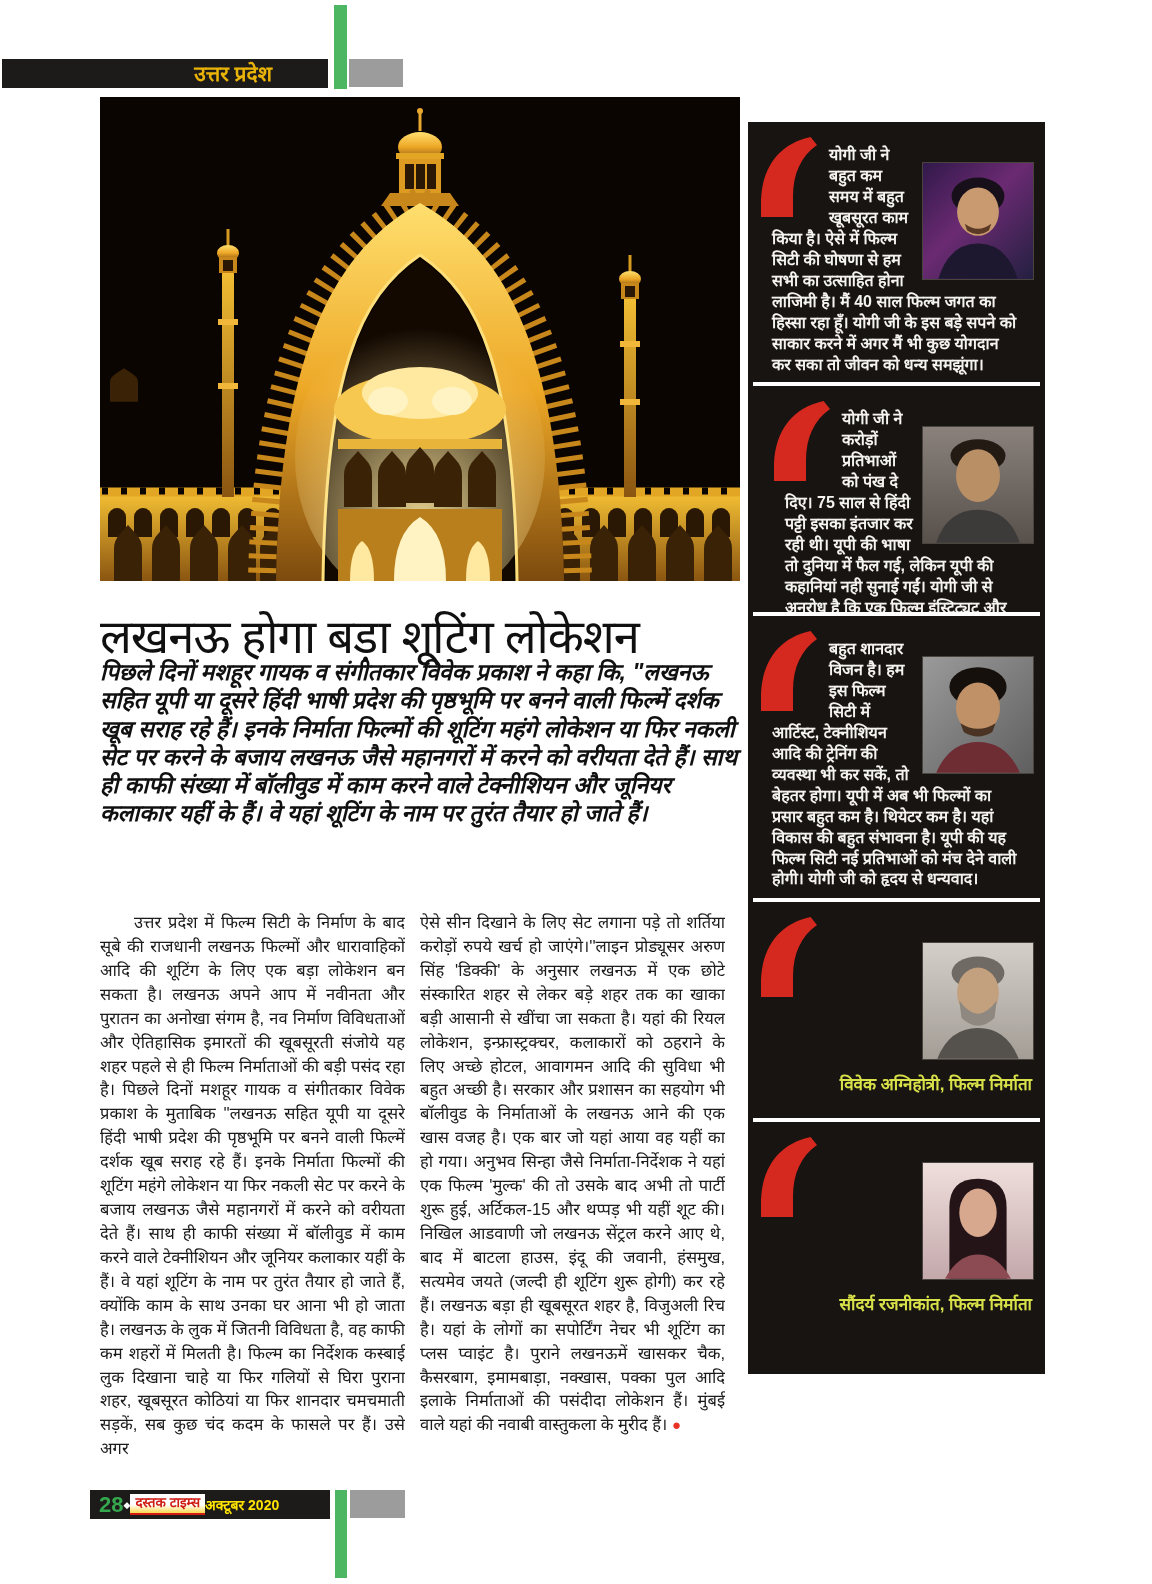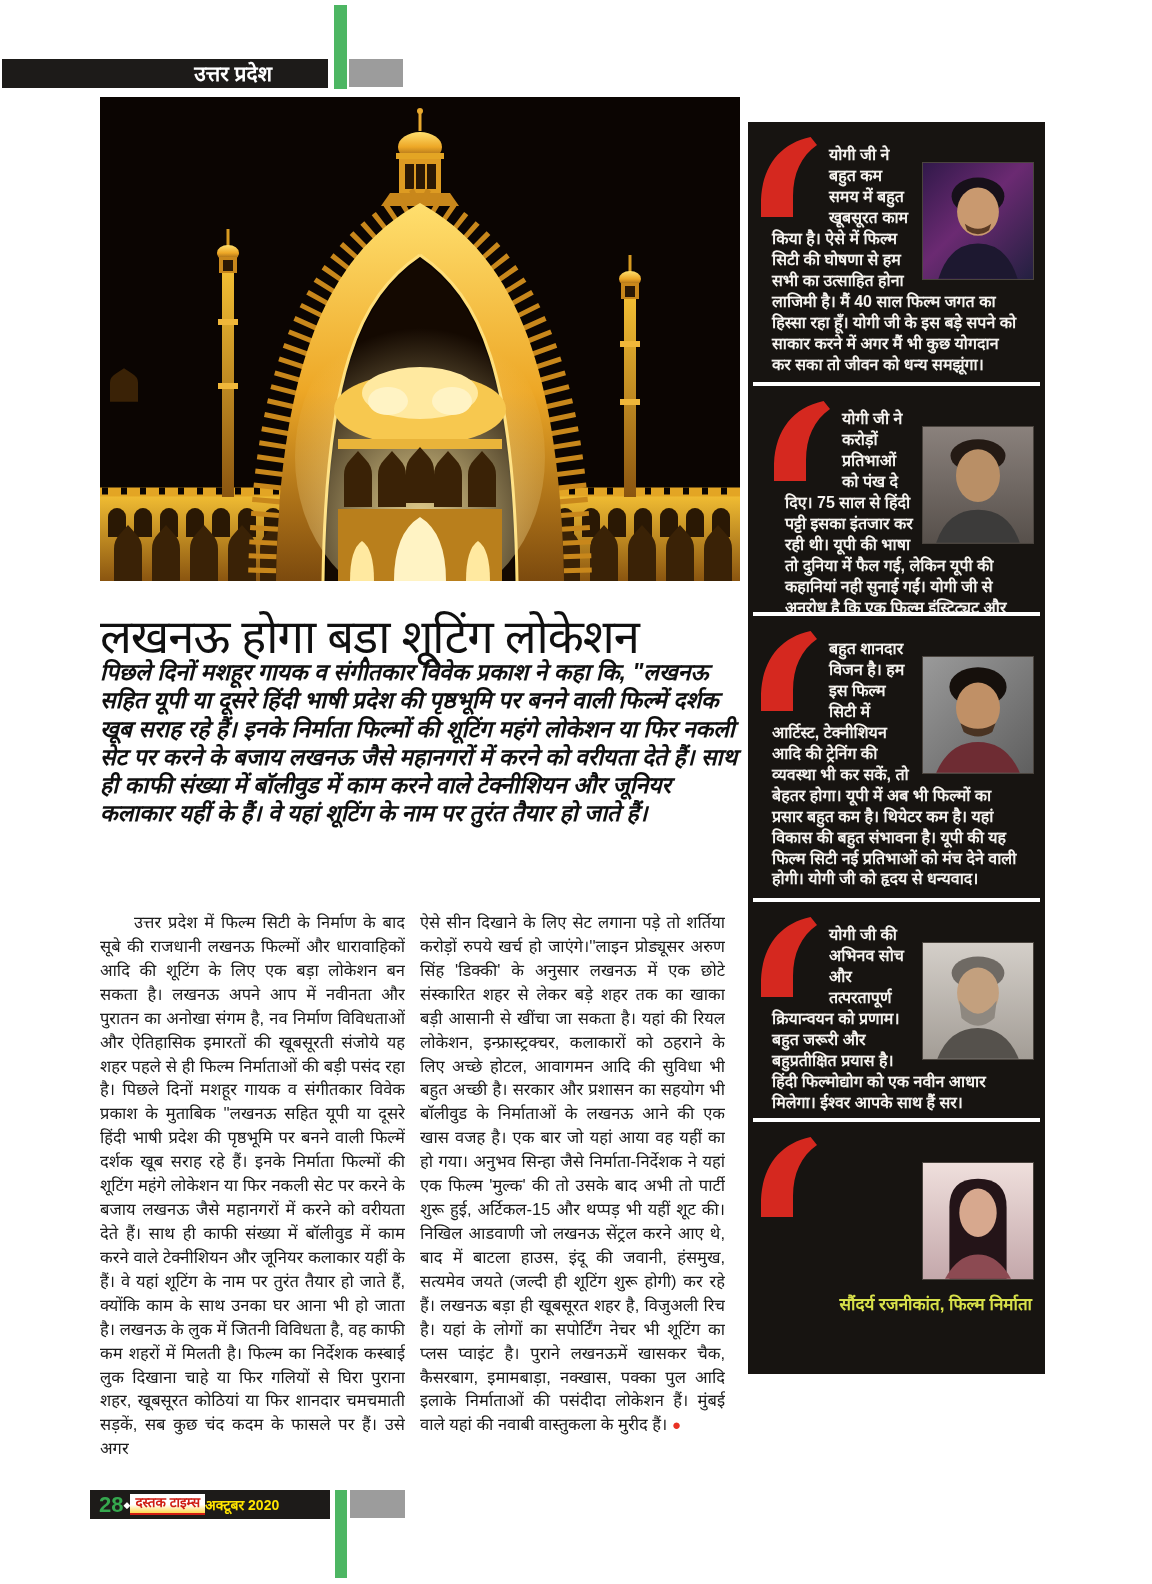--- a/index.html
+++ b/index.html
@@ -2,21 +2,21 @@
 <html><head>
 <meta charset="utf-8">
 <style>
   html,body{margin:0;padding:0;}
   body{
     width:1152px;height:1584px;position:relative;background:#ffffff;
     font-family:"Liberation Sans","DejaVu Sans",sans-serif;color:#141414;overflow:hidden;
   }
   
   .masthead-bar{position:absolute;left:2px;top:59px;width:326px;height:29px;background:#1d1b19;}
-  .masthead-label{color:#ffffff;font-weight:bold;font-size:21px;line-height:29px;text-align:right;padding-right:56px;}
+  .masthead-label{color:#eab308;font-weight:bold;font-size:21px;line-height:29px;text-align:right;padding-right:56px;}
   .green-bar-top{position:absolute;left:334px;top:5px;width:13px;height:84px;background:#4db663;}
   .gray-box-top{position:absolute;left:349px;top:59px;width:54px;height:28px;background:#9c9c9c;}
 
   
   .photo{position:absolute;left:100px;top:97px;width:640px;height:484px;background:#0b0502;}
   .photo svg{display:block;width:100%;height:100%;}
 
   
   .headline{position:absolute;left:100px;top:580px;width:644px;font-size:47px;line-height:1.1;
     font-weight:400;color:#101010;letter-spacing:-1px;white-space:nowrap;}
@@ -261,21 +261,20 @@
         </svg>
     </span>
     <span class="qphoto p4">
       <svg viewBox="0 0 100 105">
           <ellipse cx="50" cy="27" rx="24" ry="15" fill="#6f6a64"></ellipse>
           <ellipse cx="50" cy="45" rx="19" ry="23" fill="#c3a07e"></ellipse>
           <path d="M33 52 q17 24 34 0 l-2 16 q-15 14 -30 0 z" fill="#8e8880"></path>
           <path d="M13 105 q11 -28 37 -28 q26 0 37 28 z" fill="#55514c"></path>
         </svg>
     </span>
-    <p class="qtext">योगी जी की अभिनव सोच और तत्परतापूर्ण क्रियान्वयन को प्रणाम। बहुत जरूरी और बहुप्रतीक्षित प्रयास है। हिंदी फिल्मोद्योग को एक नवीन आधार मिलेगा। ईश्वर आपके साथ हैं सर।</p>
     <div class="qattr">विवेक अग्निहोत्री, फिल्म निर्माता</div>
   </section>
 
   <div class="sep"></div>
 
   <section class="qbox qb5">
     <span class="qmark">
       <svg viewBox="0 0 70 100">
           <path d="M62 0 C 24 8 2 36 0 78 L0 100 L40 100 L40 74 C40 46 50 24 70 10 Z" fill="#d5281f"></path>
         </svg>

